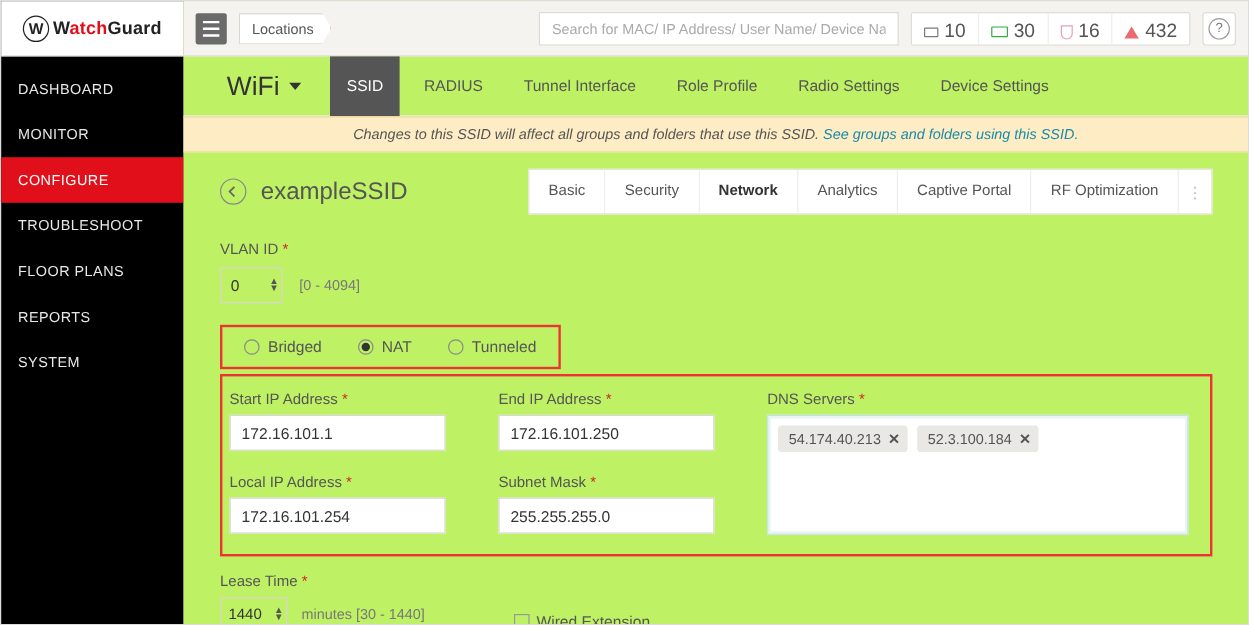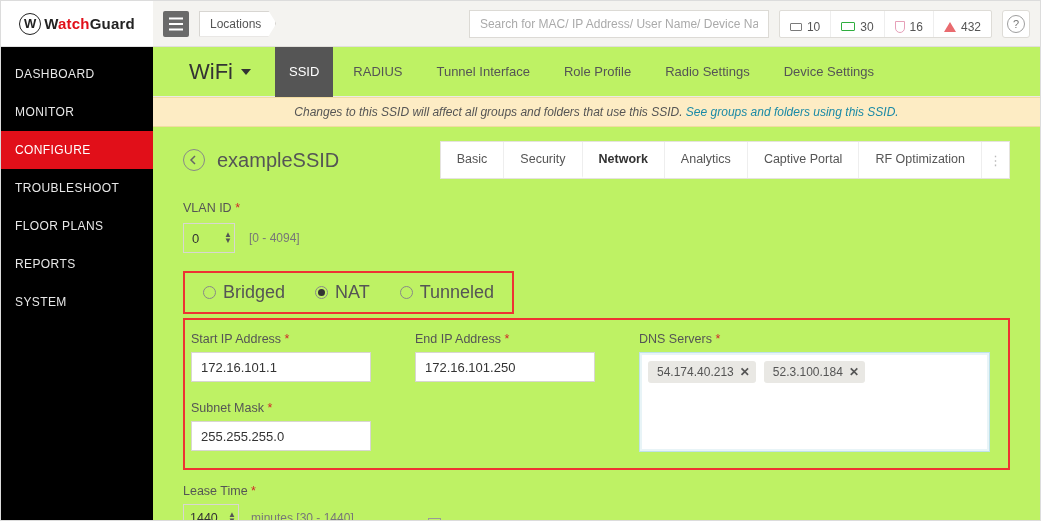--- a/index.html
+++ b/index.html
@@ -27,21 +27,21 @@
   .main { flex:1; display:flex; flex-direction:column; background:#bef264; }
   .topbar { height:46px; background:#f4f3f0; border-bottom:1px solid #e1dfdb; display:flex; align-items:center; padding:0 10px; gap:10px;}
   .burger { width:26px; height:26px; background:#6a6a6a; border-radius:2px; display:flex; align-items:center; justify-content:center; cursor:pointer;}
   .burger svg { width:14px; height:14px; }
   .breadcrumb { background:#fff; border:1px solid #d8d6d2; height:26px; padding:0 14px 0 10px; display:flex; align-items:center; font-size:12px; color:#555; position:relative; clip-path: polygon(0 0, calc(100% - 8px) 0, 100% 50%, calc(100% - 8px) 100%, 0 100%);}
   .spacer { flex:1; }
   .search { flex: 0 0 300px; }
   .search input { width:100%; height:28px; border:1px solid #dcdad5; background:#fff; padding:0 10px; font-size:12px; color:#888;}
   .search input::placeholder { color:#aaa;}
   .stat-group { display:flex; border:1px solid #dedcd7; background:#fff; height:28px; border-radius:2px; overflow:hidden;}
-  .stat { display:flex; align-items:center; gap:5px; padding:16px 10px; font-size:12px; color:#555; border-left:1px solid #eee;}
+  .stat { display:flex; align-items:center; gap:5px; padding:16px 10px; font-size:16px; color:#555; border-left:1px solid #eee;}
   .stat:first-child { border-left:none;}
   .stat .shape { display:inline-block; }
   .shape.ap { width:12px; height:8px; border:1px solid #7a7a7a; border-radius:1px;}
   .shape.client { width:14px; height:9px; border:1px solid #2fae3f; border-radius:1px;}
   .shape.shield { width:10px; height:12px; border:1px solid #e6a0b8; border-radius:0 0 6px 6px;}
   .shape.tri { width:0; height:0; border-left:6px solid transparent; border-right:6px solid transparent; border-bottom:10px solid #e96b6f;}
   .helpbtn { width:28px; height:28px; border:1px solid #dedcd7; border-radius:3px; background:#fff; display:flex; align-items:center; justify-content:center; cursor:pointer;}
   .helpcircle { width:18px; height:18px; border:1px solid #9e9e9e; border-radius:50%; display:flex; align-items:center; justify-content:center; font-size:11px; color:#777;}
   
   .wifibar { height:50px; border-bottom:1px solid #eceae6; display:flex; align-items:center; padding:0 20px 0 36px; gap:6px;}
@@ -64,21 +64,21 @@
   .tabmore { width:28px; display:flex; align-items:center; justify-content:center; border-left:1px solid #eee; cursor:pointer; color:#bbb;}
   .form-row { display:flex; align-items:center; gap:14px; margin-top:16px;}
   .lbl { font-size:12.5px; color:#555;}
   .req { color:#d02828; }
   .numbox { width:52px; height:30px; border:1px solid #d8d6d1; display:flex; align-items:center; justify-content:space-between; padding:0 2px 0 8px;}
   .spin { display:flex; flex-direction:column; line-height:6px; font-size:8px; color:#555; cursor:pointer;}
   .hint { font-size:12px; color:#777;}
   
   .hl { border:2px solid #e33; }
   .mode-row { display:inline-flex; gap:30px; padding:9px 18px; margin-top:18px;}
-  .radio { display:flex; align-items:center; gap:7px; font-size:18px; color:#555; cursor:pointer;}
+  .radio { display:flex; align-items:center; gap:7px; font-size:13px; color:#555; cursor:pointer;}
   .rdisc { width:13px; height:13px; border:1.5px solid #888; border-radius:50%; display:inline-flex; align-items:center; justify-content:center;}
   .rdisc.sel::after { content:""; width:7px; height:7px; background:#333; border-radius:50%;}
   .grid3 { display:grid; grid-template-columns: 210px 210px 1fr; gap:18px 14px; padding:12px 18px 16px 6px; margin-top:4px;}
   .fld { display:flex; flex-direction:column; gap:6px;}
   .fld input.txt { height:30px; border:1px solid #d8d6d1; padding:0 9px; font-size:13px; color:#333; width:180px;}
   .dns-box { grid-row: span 2; }
   .dns-area { border:1px solid #bfe2ea; background:#fff; min-height:100px; padding:8px; display:flex; gap:8px; align-content:flex-start; flex-wrap:wrap; box-shadow: 0 0 0 2px #e8f4f7 inset;}
   .chip { background:#e9e8e4; border-radius:3px; padding:4px 6px 4px 9px; font-size:12px; color:#555; display:flex; align-items:flex-start; gap:6px;}
   .chip .x { color:#555; font-weight:bold; cursor:pointer;}
   .lease-row { display:flex; align-items:flex-end; gap:14px; margin-top:14px;}
@@ -229,20 +229,24 @@
                 <span>54.174.40.213</span>
                 <span class="x">✕</span>
               </span>
             <span class="chip">
                 <span>52.3.100.184</span>
                 <span class="x">✕</span>
               </span>
           </div>
         </div>
         <div class="fld">
+          <div class="lbl"><span>Local IP Address</span> <span class="req">*</span></div>
+          <input class="txt" type="text" value="172.16.101.254" style="">
+        </div>
+        <div class="fld">
           <div class="lbl"><span>Subnet Mask</span> <span class="req">*</span></div>
           <input class="txt" type="text" value="255.255.255.0" style="">
         </div>
       </div>
 
       
       <div class="lease-row">
         <div class="fld">
           <div class="lbl"><span>Lease Time</span> <span class="req">*</span></div>
           <div style="display:flex; align-items:center; gap:12px;">

